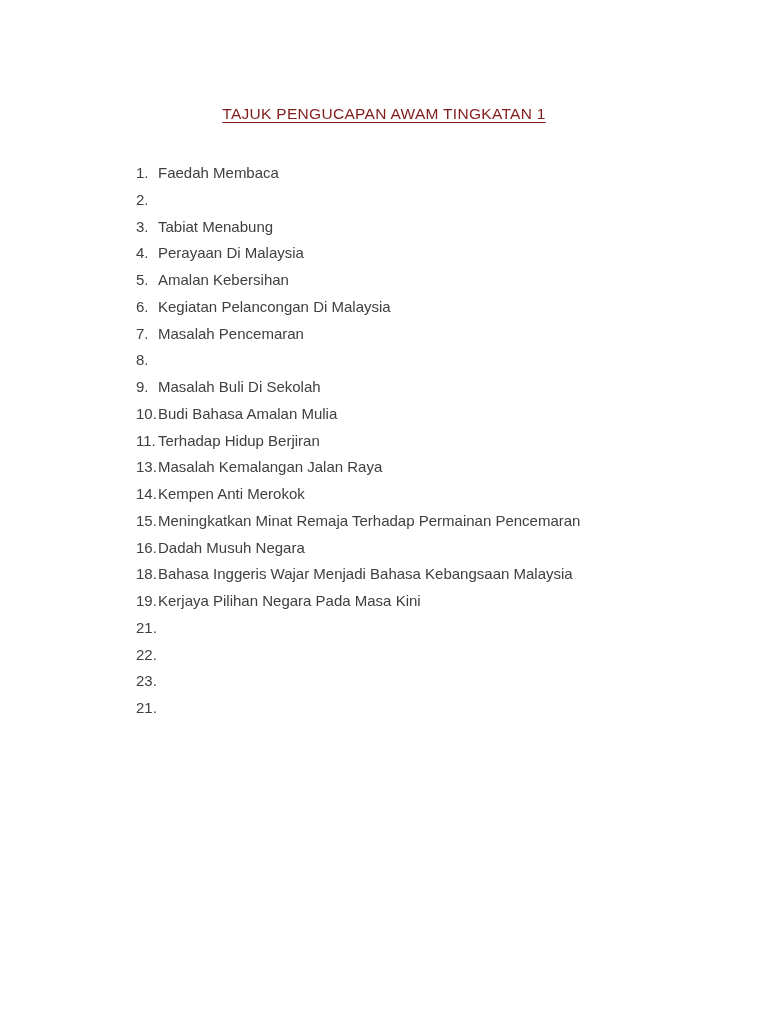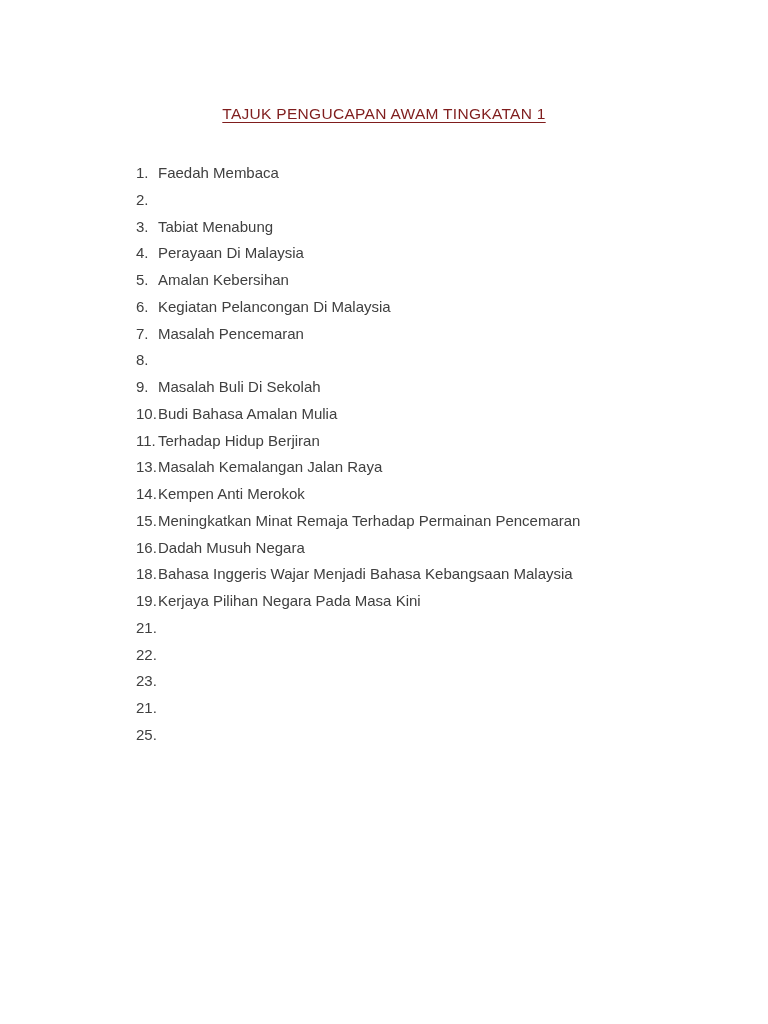--- a/index.html
+++ b/index.html
@@ -144,18 +144,14 @@
         <span class="txt"></span>
       </li>
       <li class="topic-row">
         <span class="num">23.</span>
         <span class="txt"></span>
       </li>
       <li class="topic-row">
         <span class="num">21.</span>
         <span class="txt"></span>
       </li>
-      <li class="topic-row">
-        <span class="num">25.</span>
-        <span class="txt"></span>
-      </li>
     </ol>
 </div>
 
 </body></html>

